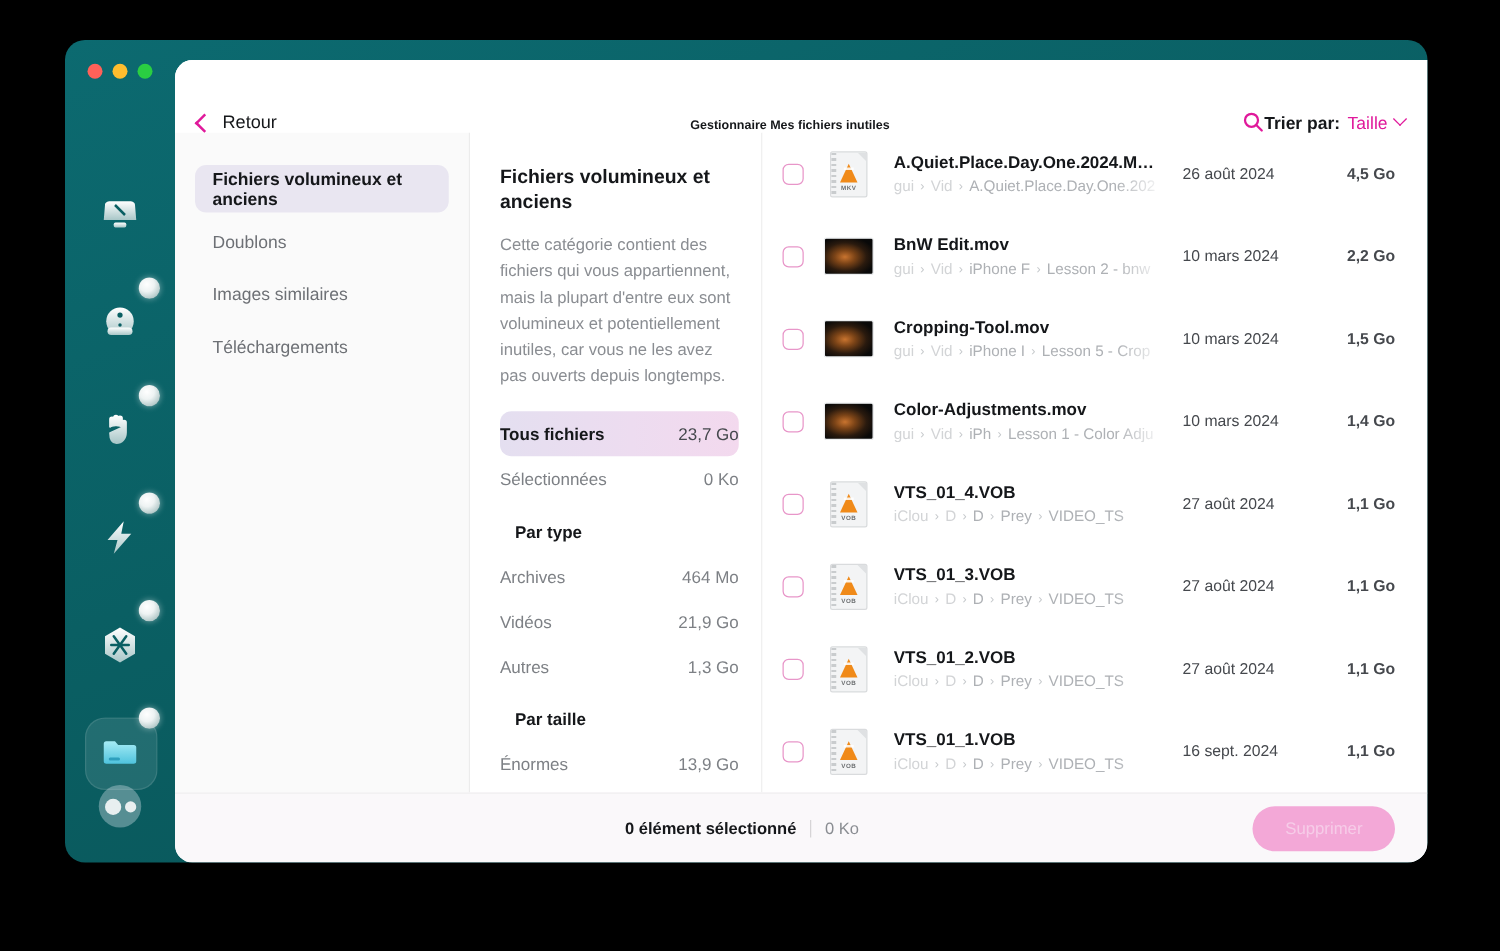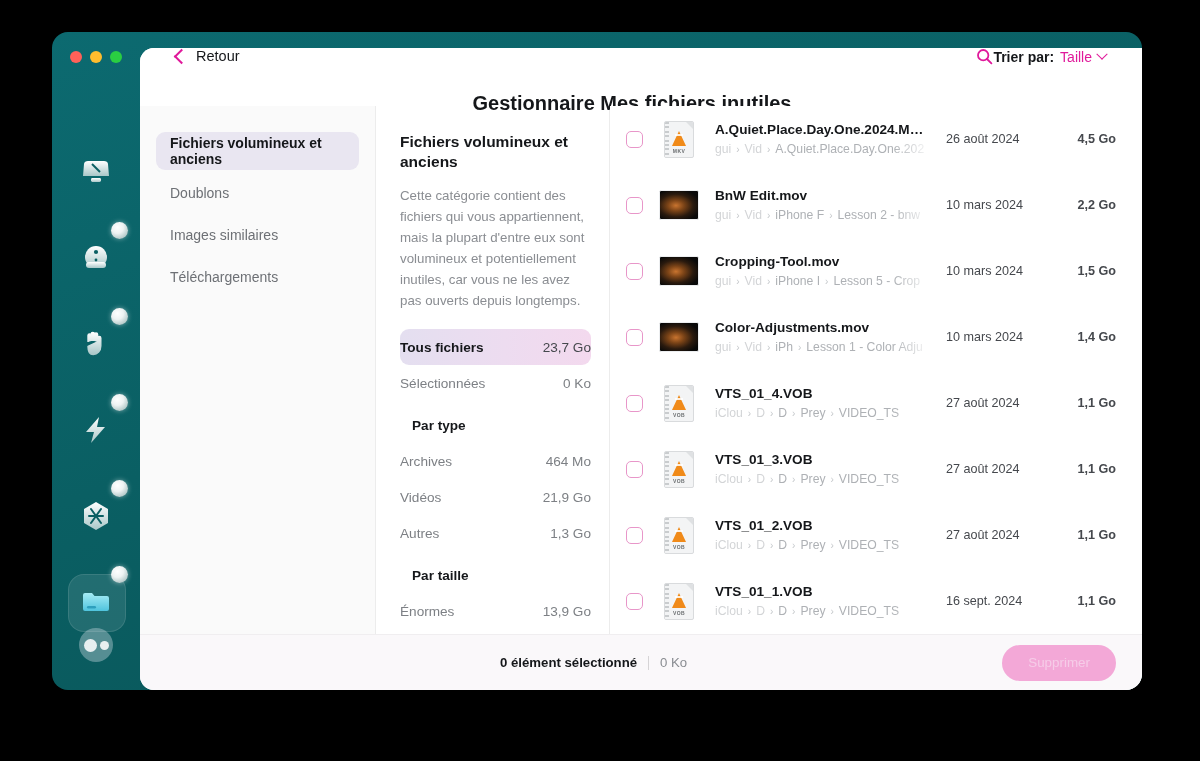--- a/index.html
+++ b/index.html
@@ -71,36 +71,36 @@
     background: #fff;
     border-top-left-radius: 14px;
     border-bottom-left-radius: 14px;
     overflow: hidden;
     display: flex; flex-direction: column;
   }
 
   
   .appbar {
     height: 58px; flex: 0 0 58px; background: #fff;
-    display: flex; align-items: flex-start; padding: 0 36px;
+    display: flex; align-items: flex-end; padding: 0 18px;
     position: relative;
   }
   .back-btn {
     display: flex; align-items: center; gap: 9px; cursor: pointer;
     background: none; border: 0; padding: 0;
   }
   .chev-left {
     width: 11px; height: 11px; border-left: 2.4px solid #e0199b;
     border-bottom: 2.4px solid #e0199b; transform: rotate(45deg);
     display: block;
   }
   .back-label { font-size: 14.5px; color: #15171a; font-weight: 400; }
   .appbar-title {
     position: absolute; left: 0; right: 18px; text-align: center;
-    font-size: 20px; font-weight: 600; color: #15171a; pointer-events: none; margin-top: 44px;
+    font-size: 10px; font-weight: 600; color: #15171a; pointer-events: none; margin-top: 44px;
   }
   .appbar-right {
     margin-left: auto; display: flex; align-items: center; z-index: 2;
   }
   .search-icon { width: 17px; height: 17px; display: block; cursor: pointer; }
   .sort-wrap { display: flex; align-items: center; gap: 6px; cursor: pointer; }
   .sort-label { font-size: 14px; color: #15171a; font-weight: 600; }
   .sort-value { font-size: 14px; color: #e0199b; font-weight: 400; }
   .chev-down {
     width: 8px; height: 8px; border-right: 1.8px solid #e0199b;

